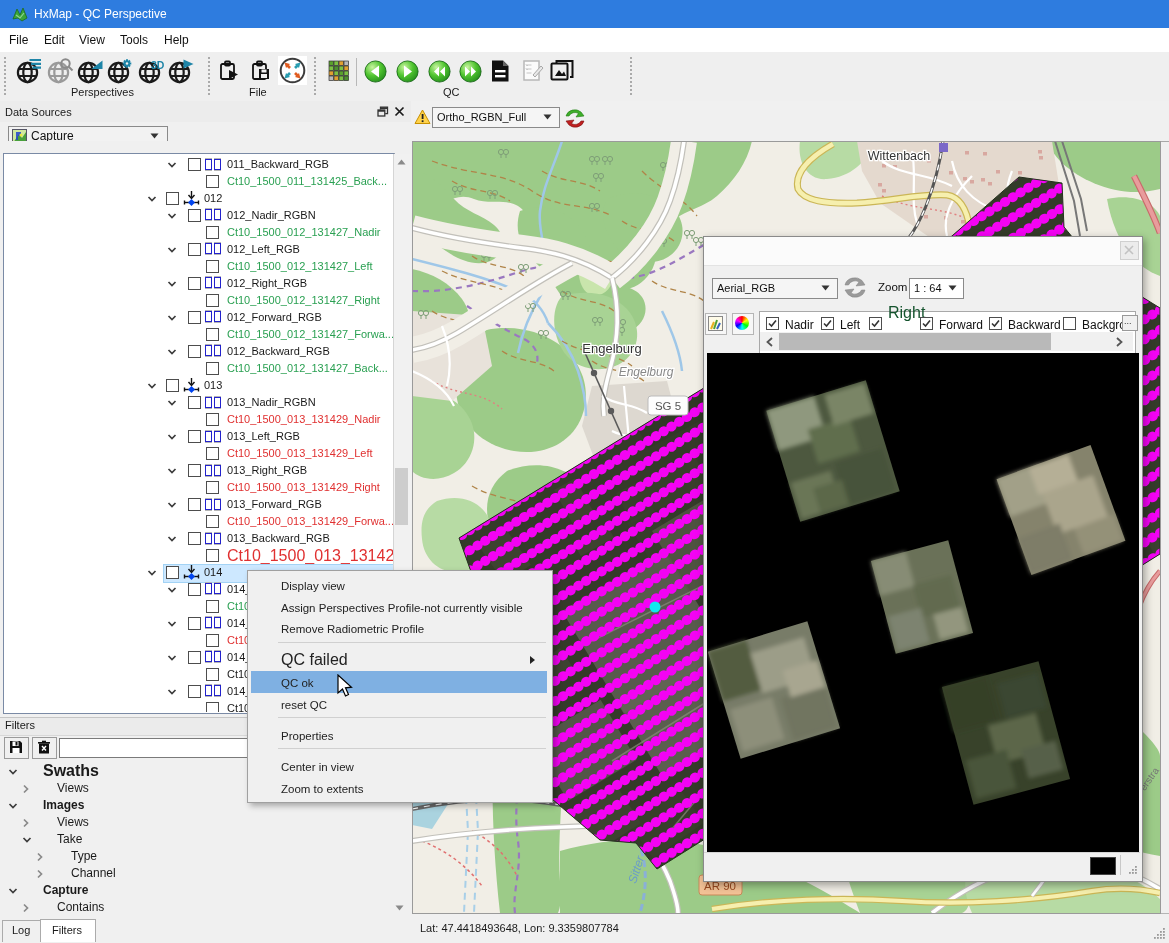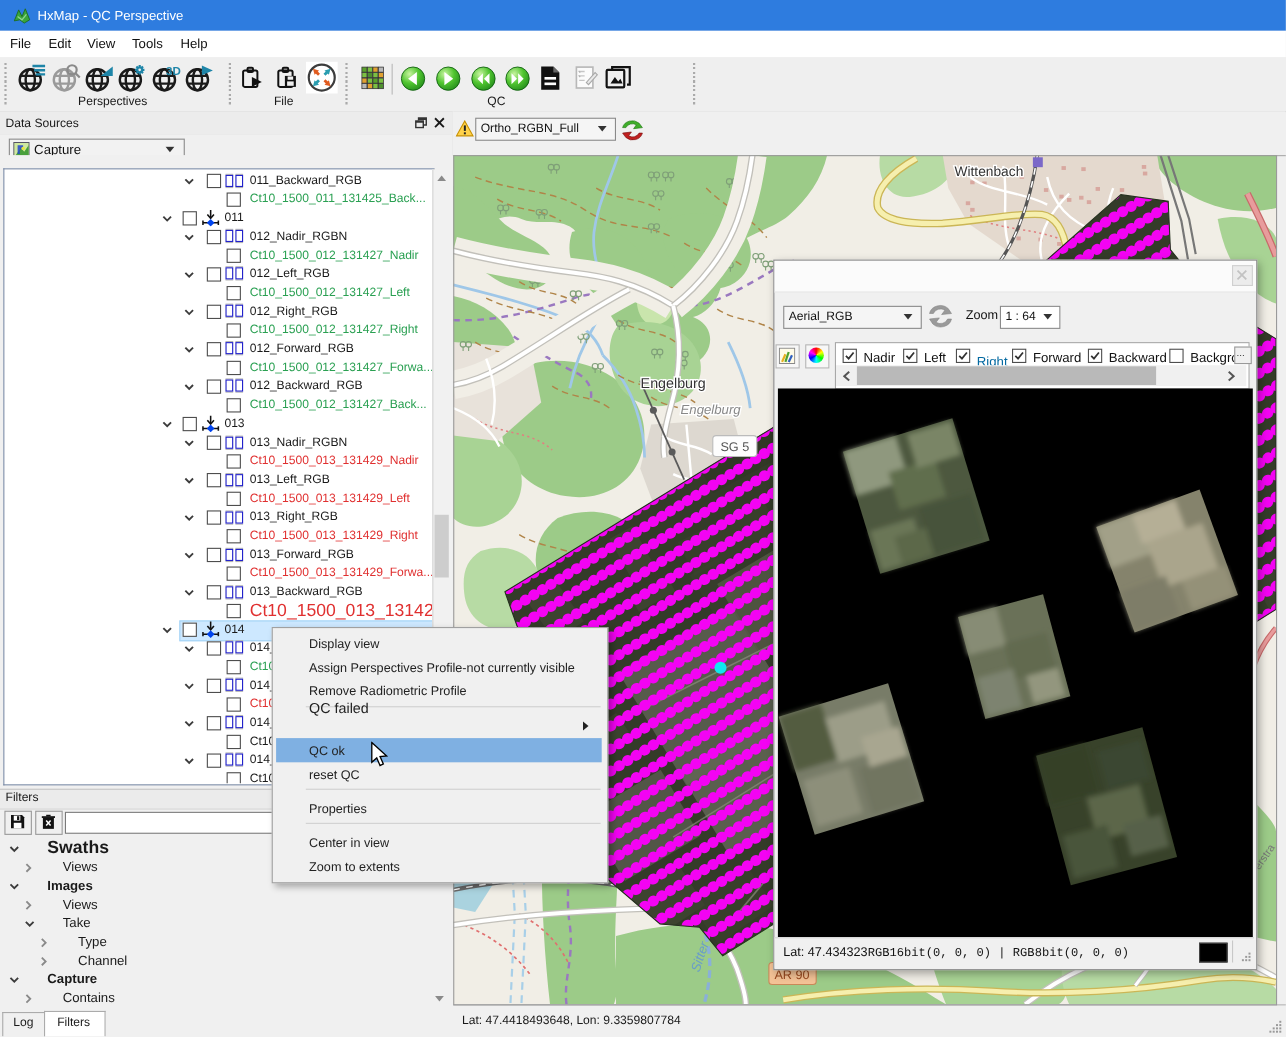--- a/index.html
+++ b/index.html
@@ -268,21 +268,21 @@
     <div class="a" style="left:166px;top:191.5px;width:11px;height:11px;border:1px solid #4d4d4d;background:#fff;"></div>
     <svg class="a" style="left:183px;top:190px" width="17" height="16">
       <g stroke="#111" stroke-width="1.4" fill="none">
         <path d="M8.5 1 v6.5"></path>
         <path d="M5.5 5 L8.5 8.5 L11.5 5"></path>
         <path d="M1.5 12.5 h14"></path>
         <path d="M1.5 10.5 v4 M15.5 10.5 v4"></path>
       </g>
       <path d="M8.5 9 L12 12.5 L8.5 16 L5 12.5 Z" fill="#0044ee"></path>
     </svg>
-    <div class="t" style="left:204px;top:190.5px;font-size:11px;line-height:15px;color:#1a1a1a;">011</div>
+    <div class="t" style="left:204px;top:190.5px;font-size:11px;line-height:15px;color:#1a1a1a;">012</div>
     <svg class="a" style="left:167px;top:211.5px" width="10" height="8">
       <path d="M1.5 2 L5 5.5 L8.5 2" stroke="#3c3c3c" stroke-width="1.7" fill="none"></path>
     </svg>
     <div class="a" style="left:188px;top:208.5px;width:11px;height:11px;border:1px solid #4d4d4d;background:#fff;"></div>
     <div class="a" style="left:205px;top:208px;width:18px;height:13px">
       <div class="a" style="left:0px;top:0px;width:7px;height:13px;background:#b5b5b5"></div>
       <div class="a" style="left:9px;top:0px;width:7px;height:13px;background:#b5b5b5"></div>
       <div class="a" style="left:0px;top:1px;width:5px;height:9px;background:#fff;border:1.2px solid #2222cc"></div>
       <div class="a" style="left:9px;top:1px;width:5px;height:9px;background:#fff;border:1.2px solid #2222cc"></div>
     </div>
@@ -987,21 +987,21 @@
     <div class="t" style="left:81px;top:80.0px;font-size:12px;line-height:16px;color:#111;">Nadir</div>
     <div class="a" style="left:117px;top:80px;width:11px;height:11px;border:1px solid #4d4d4d;background:#fff;"></div>
     <svg class="a" style="left:118px;top:81px" width="11" height="11">
       <path d="M2 5.5 L4.5 8 L9 2.5" stroke="#333" stroke-width="1.6" fill="none"></path>
     </svg>
     <div class="t" style="left:136px;top:80.0px;font-size:12px;line-height:16px;color:#111;">Left</div>
     <div class="a" style="left:165px;top:80px;width:11px;height:11px;border:1px solid #4d4d4d;background:#fff;"></div>
     <svg class="a" style="left:166px;top:81px" width="11" height="11">
       <path d="M2 5.5 L4.5 8 L9 2.5" stroke="#333" stroke-width="1.6" fill="none"></path>
     </svg>
-    <div class="t" style="left:184px;top:84px;font-size:12px;line-height:16px;color:#0369a1;">Right</div>
+    <div class="t" style="left:184px;top:68px;font-size:16px;line-height:16px;color:#14532d;">Right</div>
     <div class="a" style="left:216px;top:80px;width:11px;height:11px;border:1px solid #4d4d4d;background:#fff;"></div>
     <svg class="a" style="left:217px;top:81px" width="11" height="11">
       <path d="M2 5.5 L4.5 8 L9 2.5" stroke="#333" stroke-width="1.6" fill="none"></path>
     </svg>
     <div class="t" style="left:235px;top:80.0px;font-size:12px;line-height:16px;color:#111;">Forward</div>
     <div class="a" style="left:285px;top:80px;width:11px;height:11px;border:1px solid #4d4d4d;background:#fff;"></div>
     <svg class="a" style="left:286px;top:81px" width="11" height="11">
       <path d="M2 5.5 L4.5 8 L9 2.5" stroke="#333" stroke-width="1.6" fill="none"></path>
     </svg>
     <div class="t" style="left:304px;top:80.0px;font-size:12px;line-height:16px;color:#111;">Backward</div>
@@ -1069,39 +1069,38 @@
         <g filter="url(#cb)">
           <rect x="-50" y="-60" width="46" height="46" fill="#364028"></rect>
           <rect x="-16" y="-12" width="50" height="40" fill="#5c664a"></rect>
           <rect x="-46" y="16" width="42" height="40" fill="#49543a"></rect>
           <rect x="4" y="-50" width="42" height="36" fill="#3a4630"></rect>
           <rect x="10" y="20" width="36" height="30" fill="#566048"></rect>
         </g>
       </g>
     </svg>
     <div class="a" style="left:0px;top:615px;width:436px;height:27px;background:#f0f0f0;border-top:1px solid #d5d5d5;"></div>
-    <div class="t" style="left:8px;top:622px;font-size:11.5px;line-height:15px;color:#111">Lat: 47.434323<span style="font-family:'Liberation Mono',monospace;font-size:11px">RGB16bit(0, 0, 0) | RGB8bit(0, 0, 0)</span></div>
     <div class="a" style="left:386px;top:620px;width:24px;height:16px;background:#000;border:1px solid #444;"></div>
     <div class="a" style="left:416px;top:618px;width:1px;height:20px;background:#c8c8c8;"></div>
     <svg class="a" style="left:424px;top:628px" width="11" height="11">
       <rect x="7" y="1" width="1.8" height="1.8" fill="#9a9a9a"></rect>
       <rect x="4" y="4" width="1.8" height="1.8" fill="#9a9a9a"></rect>
       <rect x="7" y="4" width="1.8" height="1.8" fill="#9a9a9a"></rect>
       <rect x="1" y="7" width="1.8" height="1.8" fill="#9a9a9a"></rect>
       <rect x="4" y="7" width="1.8" height="1.8" fill="#9a9a9a"></rect>
       <rect x="7" y="7" width="1.8" height="1.8" fill="#9a9a9a"></rect>
     </svg>
   </div>
 <div class="a" style="left:247px;top:570px;width:304px;height:231px;background:#f0f0f0;border:1px solid #a0a0a0;box-shadow:3px 3px 6px rgba(0,0,0,0.3)">
     <div class="a" style="left:3px;top:100px;width:296px;height:22px;background:#7fb0e2"></div>
     <div class="t" style="left:33px;top:7px;font-size:11.5px;line-height:16px;color:#222">Display view</div>
     <div class="t" style="left:33px;top:29px;font-size:11.5px;line-height:16px;color:#222">Assign Perspectives Profile-not currently visible</div>
     <div class="t" style="left:33px;top:50px;font-size:11.5px;line-height:16px;color:#222">Remove Radiometric Profile</div>
     <div class="a" style="left:30px;top:71px;width:268px;height:1px;background:#d0d0d0"></div>
-    <div class="t" style="left:33px;top:65px;font-size:13px;line-height:16px;color:#222">QC failed</div>
+    <div class="t" style="left:33px;top:81px;font-size:16px;line-height:16px;color:#222">QC failed</div>
     <svg class="a" style="left:281px;top:84px" width="7" height="10">
       <path d="M1 1 L6 5 L1 9 Z" fill="#222"></path>
     </svg>
     <div class="t" style="left:33px;top:104px;font-size:11.5px;line-height:16px;color:#222">QC ok</div>
     <div class="t" style="left:33px;top:126px;font-size:11.5px;line-height:16px;color:#222">reset QC</div>
     <div class="a" style="left:30px;top:146px;width:268px;height:1px;background:#d0d0d0"></div>
     <div class="t" style="left:33px;top:157px;font-size:11.5px;line-height:16px;color:#222">Properties</div>
     <div class="a" style="left:30px;top:177px;width:268px;height:1px;background:#d0d0d0"></div>
     <div class="t" style="left:33px;top:188px;font-size:11.5px;line-height:16px;color:#222">Center in view</div>
     <div class="t" style="left:33px;top:210px;font-size:11.5px;line-height:16px;color:#222">Zoom to extents</div>

